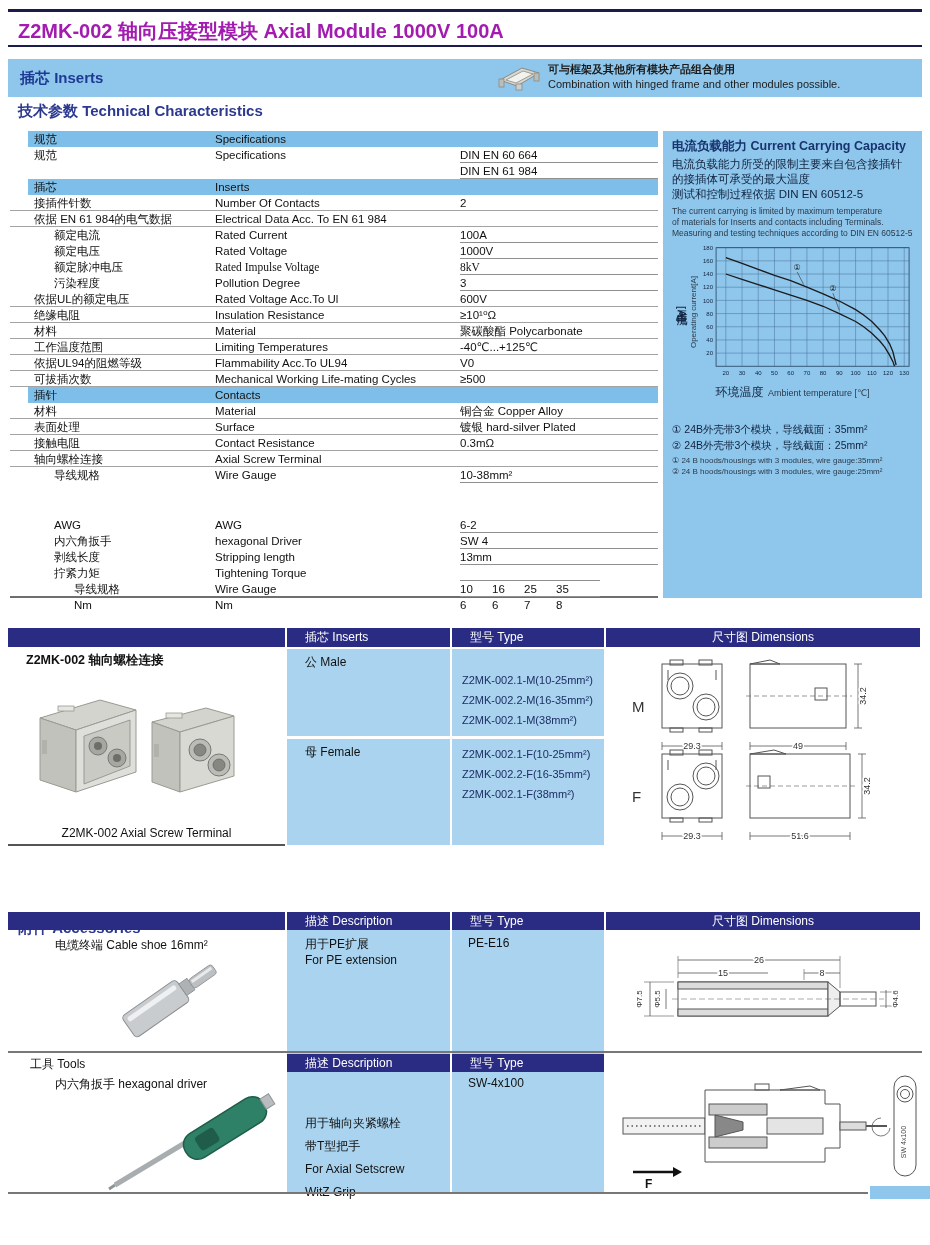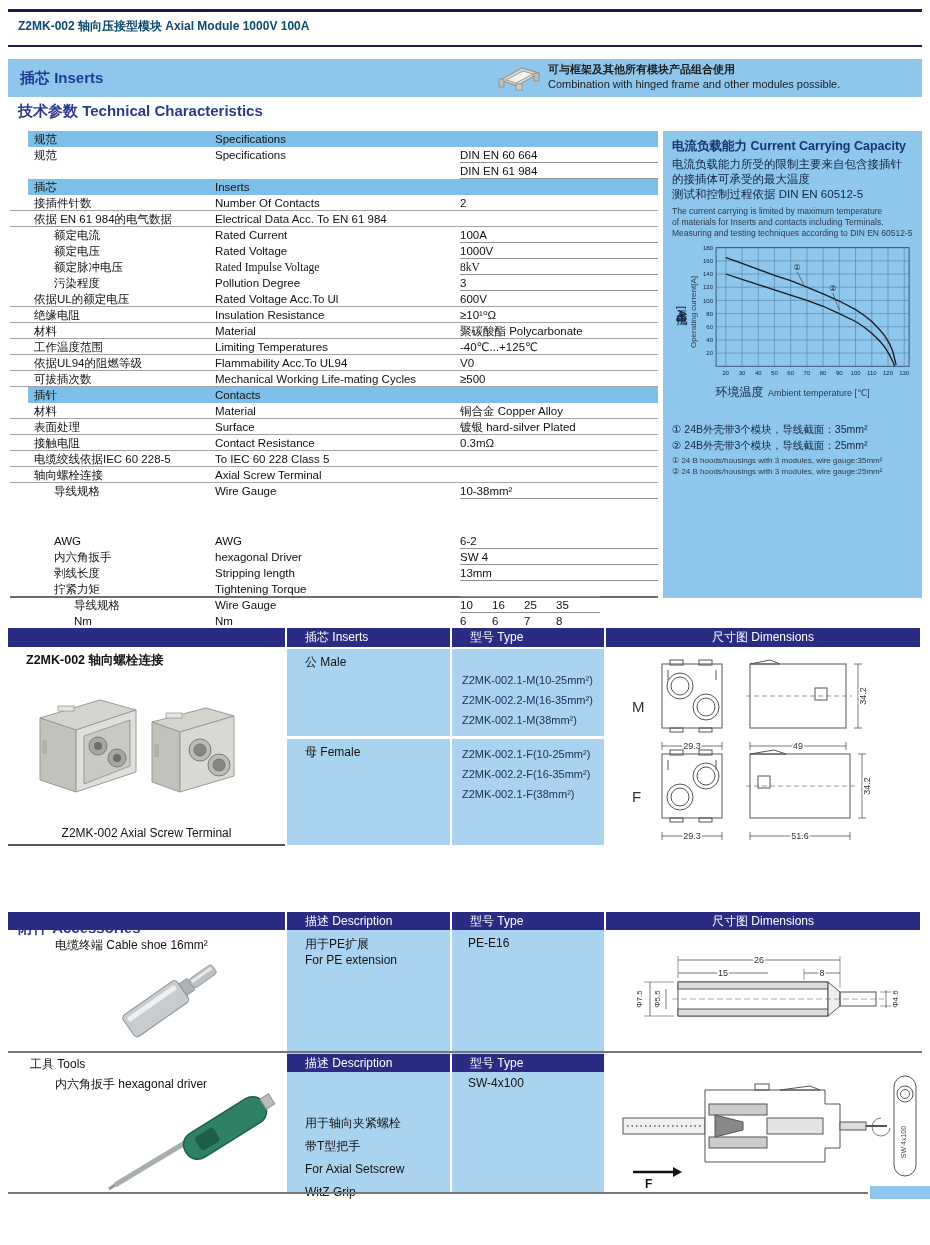--- a/index.html
+++ b/index.html
@@ -1,21 +1,21 @@
 <!DOCTYPE html>
 <html><head>
 <meta charset="utf-8">
 <style>
   html,body{margin:0;padding:0;}
   body{width:930px;height:1245px;position:relative;background:#fff;
        font-family:"Liberation Sans","DejaVu Sans",sans-serif;color:#111;overflow:hidden;}
   .abs{position:absolute;}
   .rule{position:absolute;background:#1c1b4e;}
   .h-blue{color:#2b3990;font-size:15px;font-weight:600;}
-  #page-title{left:18px;top:18px;font-size:12px;color:#0c4a6e;font-weight:600;}
+  #page-title{left:18px;top:18px;font-size:20px;color:#a21caf;font-weight:600;}
   #banner{left:8px;top:59px;width:914px;height:38px;background:#8fc6eb;}
   #banner-title{position:absolute;left:12px;top:10px;font-size:15px;font-weight:700;color:#1e3a93;}
   #banner-note{position:absolute;left:540px;top:3px;font-size:11px;line-height:15px;color:#1c1c1c;}
   
   #tech-table{left:10px;top:131px;width:648px;}
   .trow{position:relative;font-size:11.5px;box-sizing:border-box;}
   .trow .zh,.trow .en{position:absolute;top:0;line-height:16px;white-space:nowrap;z-index:1;}
   .trow .zh{left:24px;}
   .trow.ind1 .zh{left:44px;}
   .trow.ind2 .zh{left:64px;}
@@ -195,25 +195,20 @@
       <div class="vals">
         <span class="val">镀银 hard-silver Plated</span>
       </div>
     </div>
     <div class="trow fb" style="height: 16px;">
       <span class="zh">接触电阻</span>
       <span class="en">Contact Resistance</span>
       <div class="vals">
         <span class="val">0.3mΩ</span>
       </div>
-    </div>
-    <div class="trow fb" style="height: 16px;">
-      <span class="zh">电缆绞线依据IEC 60 228-5</span>
-      <span class="en">To IEC 60 228 Class 5</span>
-      <div class="vals"></div>
     </div>
     <div class="trow fb" style="height: 16px;">
       <span class="zh">轴向螺栓连接</span>
       <span class="en">Axial Screw Terminal</span>
       <div class="vals"></div>
     </div>
     <div class="trow ind1" style="height: 16px;">
       <span class="zh">导线规格</span>
       <span class="en">Wire Gauge</span>
       <div class="vals">

